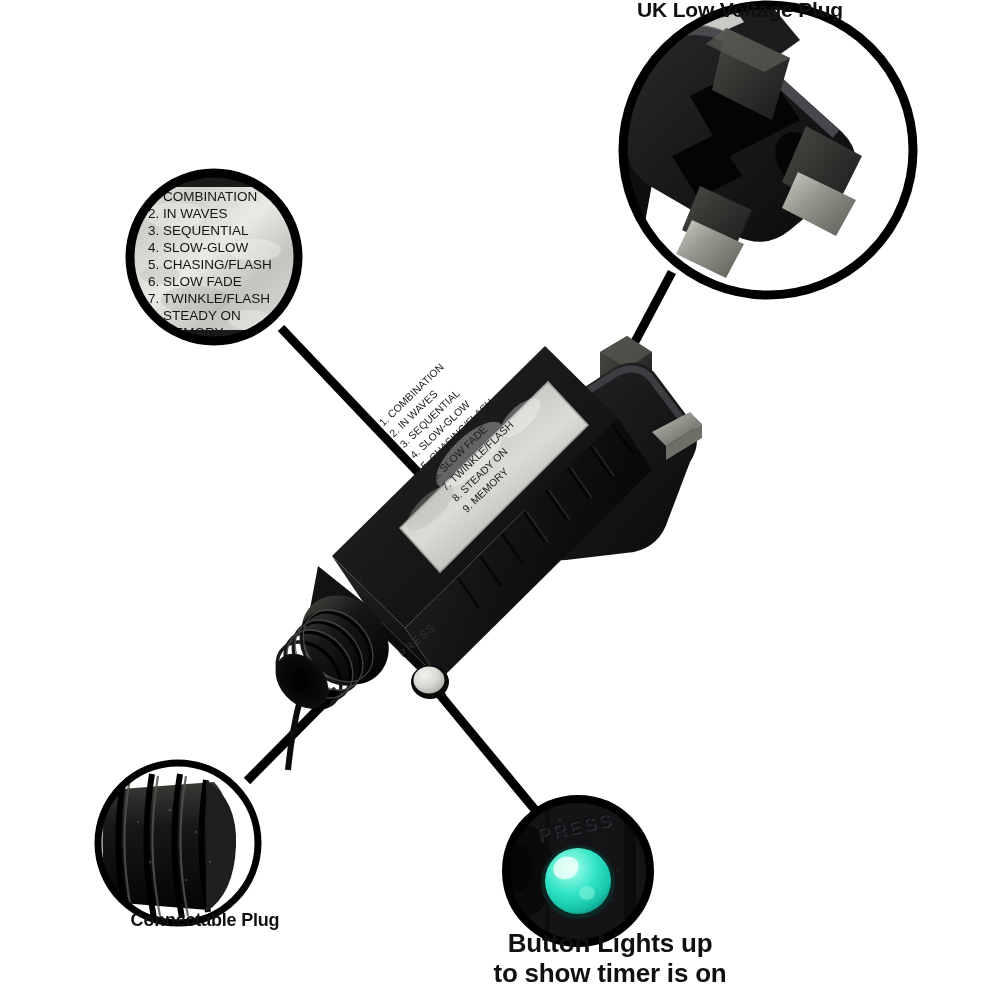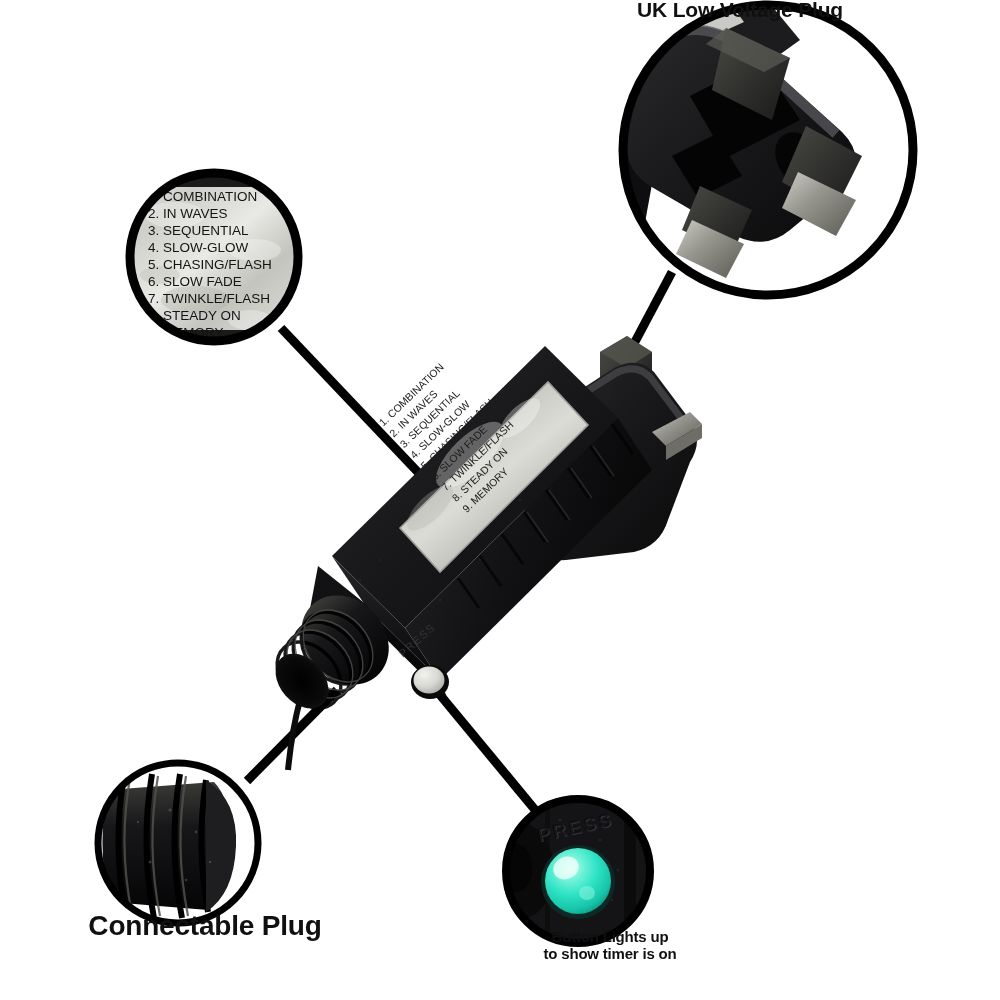--- a/index.html
+++ b/index.html
@@ -42,27 +42,27 @@
   #cap-functions {
     left: 92px;
     top: 110px;
     width: 260px;
     font-size: 21px;
   }
   #cap-connectable {
     left: 55px;
     top: 910px;
     width: 300px;
-    font-size: 28px;
+    font-size: 18px;
   }
   #cap-button {
     left: 440px;
     top: 928px;
     width: 340px;
-    font-size: 15px;
+    font-size: 26px;
   }
 </style>
 </head>
 <body>
 
 <div id="stage">
 
   <svg id="art" viewBox="0 0 1000 1000" xmlns="http://www.w3.org/2000/svg">
     <defs>
 

